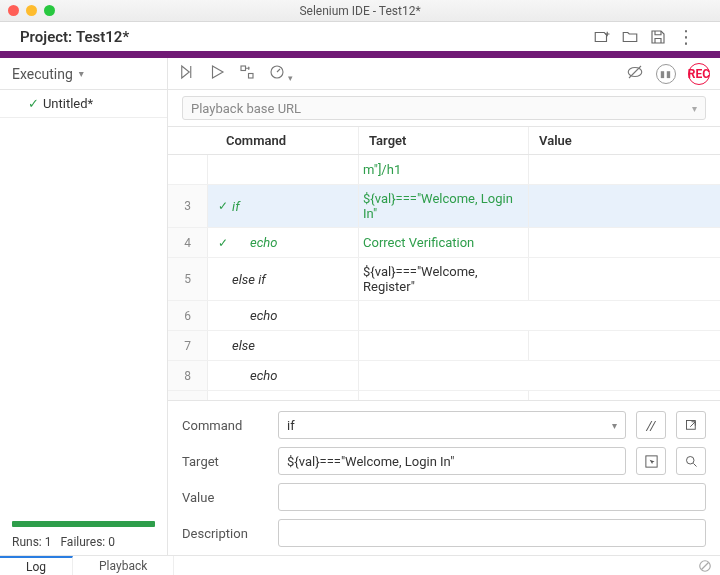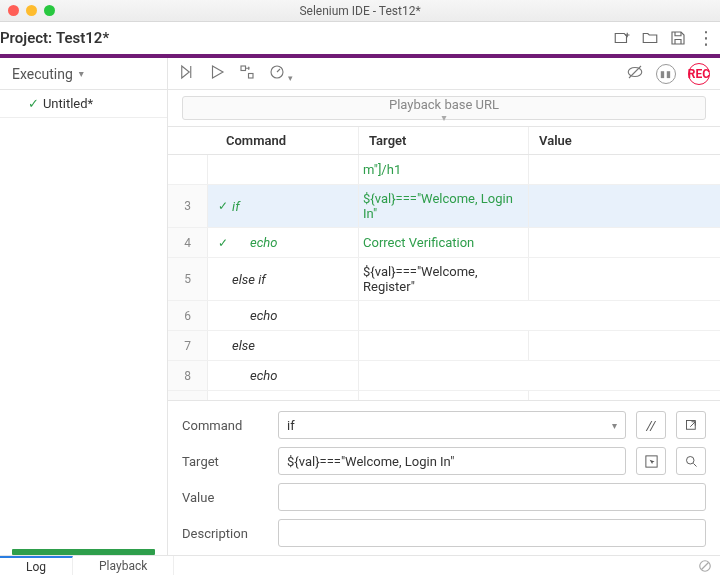--- a/index.html
+++ b/index.html
@@ -8,21 +8,21 @@
 
 .titlebar { height: 22px; background: linear-gradient(#f6f6f6,#ececec); border-bottom:1px solid #d9d9d9; display:flex; align-items:center; padding:0 8px; position:relative; }
 .traffic { display:flex; gap:7px; }
 .dot { width:11px; height:11px; border-radius:50%; }
 .dot.red { background:#ff5f57; }
 .dot.yellow { background:#febc2e; }
 .dot.green { background:#28c840; }
 .titlebar-title { position:absolute; left:0; right:0; text-align:center; font-size:12px; color:#555; pointer-events:none; }
 
 
-.project { height:36px; display:flex; align-items:center; padding:0 0; border-bottom:4px solid #701a75;text-align:center; }
+.project { height:36px; display:flex; align-items:center; padding:0 20px; border-bottom:7px solid #701a75;text-align:center; }
 .project-label { font-size:15px; font-weight:600; }
 .project-spacer { flex:1; }
 .icon-btn { width:28px; height:28px; display:flex; align-items:center; justify-content:center; color:#666; cursor:pointer; border-radius:3px; }
 .icon-btn svg { width:18px; height:18px; fill:none; stroke:currentColor; stroke-width:1.5; }
 .dots-vert { font-size:18px; line-height:1; letter-spacing:0; }
 
 
 .main { display:flex; height:calc(575px - 22px - 36px - 20px); }
 .left { width:168px; border-right:1px solid #e5e5e5; display:flex; flex-direction:column; }
 .left-header { height:32px; border-bottom:1px solid #e5e5e5; display:flex; align-items:center; padding:0 12px; color:#555; font-size:14px; cursor:pointer; }
@@ -34,21 +34,21 @@
 .stats { padding:8px 12px 6px; font-size:12px; color:#444; }
 
 .right { flex:1; display:flex; flex-direction:column; min-width:0; }
 .toolbar { height:32px; border-bottom:1px solid #e5e5e5; display:flex; align-items:center; padding:0 10px; gap:12px; color:#777; }
 .toolbar .sp { flex:1; }
 .toolbar svg { width:18px; height:18px; fill:none; stroke:#777; stroke-width:1.5; }
 .toolbar .cir { width:20px; height:20px; border:1.5px solid #999; border-radius:50%; display:flex; align-items:center; justify-content:center; font-size:9px; color:#888; }
 .rec-btn { width:22px; height:22px; border:1.5px solid #e14; border-radius:50%; display:flex; align-items:center; justify-content:center; color:#e14; font-size:12px; font-weight:700; }
 
 .url-row { padding:6px 14px; border-bottom:1px solid #e5e5e5; }
-.url-input { width:100%; height:24px; border:1px solid #ddd; border-radius:3px; padding:0 8px; color:#888; background:#fafafa; display:flex; align-items:center; justify-content:space-between;flex-direction:column; }
+.url-input { width:100%; height:24px; border:1px solid #ddd; border-radius:3px; padding:0 8px; color:#888; background:#fafafa; display:flex; align-items:center; justify-content:space-between; }
 
 .grid-head { display:flex; border-bottom:1px solid #e5e5e5; font-weight:600; font-size:13px; }
 .col-num { width:40px; }
 .col-cmd { width:150px; padding:6px 0 6px 18px; }
 .col-tgt { width:170px; padding:6px 0; border-left:1px solid #eee; }
 .col-val { flex:1; padding:6px 10px; border-left:1px solid #eee; }
 .grid-head .col-tgt, .grid-head .col-val { padding-left:10px; }
 
 .grid-body { flex:1; overflow:hidden; }
 .row { display:flex; border-bottom:1px solid #f0f0f0; min-height:30px; align-items:stretch; font-size:13px; }
@@ -121,20 +121,23 @@
   <div class="left">
     <div class="left-header">
       <span>Executing</span>
       <span class="chev">▾</span>
     </div>
     <div class="test-item">
       <span class="chk">✓</span><span>Untitled*</span>
     </div>
     <div class="left-fill"></div>
     <div class="progress"></div>
+    <div class="stats">
+      <span>Runs:</span> <span>1</span>&nbsp;&nbsp;&nbsp;<span>Failures:</span> <span>0</span>
+    </div>
   </div>
 
   <div class="right">
 
     <div class="toolbar">
       <div><svg viewBox="0 0 24 24">
             <path d="M5 4l10 8-10 8zM17 4v16"></path>
           </svg></div>
       <div><svg viewBox="0 0 24 24">
             <path d="M6 4l14 8-14 8z"></path>

